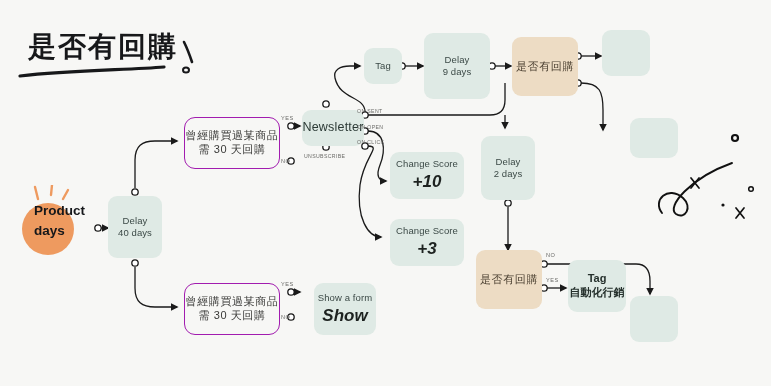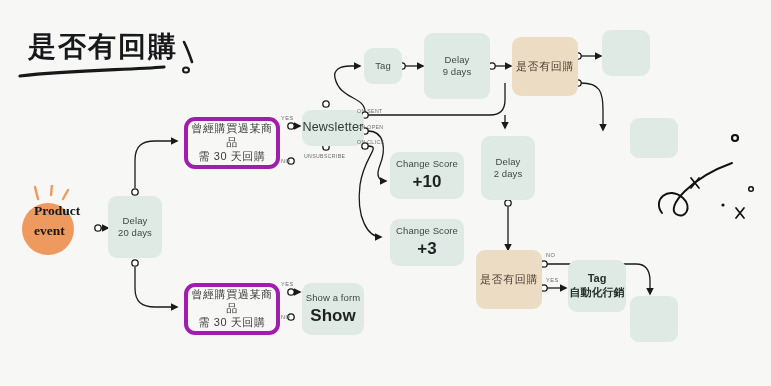--- a/index.html
+++ b/index.html
@@ -19,27 +19,27 @@
     align-items:center;justify-content:center;
     text-align:center;
     border-radius:9px;
     color:#3c4a47;
     line-height:1.25;
   }
   .mint{background:#dfeae5;}
   .tan{background:#eddcc4;color:#4a3f30;}
   .cond{
     background:transparent;
-    border:4px solid #a21caf;
+    border:1px solid #a21caf;
     border-radius:11px;
     color:#3a3a38;
   }
   .n-label{font-size:9.5px;letter-spacing:.1px;}
   .n-label-cjk{font-size:11px;letter-spacing:.6px;}
-  .n-big{font-size:17px;font-weight:bold;color:#1d2220;margin-top:1px;}
+  .n-big{font-size:17px;font-weight:bold;color:#1d2220;margin-top:1px;font-style:italic;}
   .n-mid{font-size:11px;font-weight:bold;color:#25302c;}
   .n-news{font-size:12.5px;color:#2c3a36;letter-spacing:.2px;}
   .port-label{
     position:absolute;
     font-size:5.2px;
     letter-spacing:.35px;
     color:#6b6b68;
     white-space:nowrap;
   }
   .yn{
@@ -54,21 +54,21 @@
     letter-spacing:2px;
     font-family:"DejaVu Sans", sans-serif;
   }
   .trigger-wrap{position:absolute;left:18px;top:185px;width:130px;height:85px;}
   .trigger-circle{
     position:absolute;left:4px;top:18px;width:52px;height:52px;
     border-radius:50%;background:#ee9a5f;
   }
   .trigger-text{
     position:absolute;left:16px;top:16px;width:110px;
-    font-family:Liberation Serif, serif;
+    font-family:Liberation Sans, sans-serif;
     font-weight:bold;font-size:13.5px;color:#15171a;
     line-height:1.45;text-align:left;
   }
 </style>
 </head>
 <body>
 
 <div id="canvas">
 
   <div class="title">是否有回購</div>
@@ -80,21 +80,21 @@
 
   <div class="trigger-wrap">
     <div class="trigger-circle"></div>
     <svg style="position:absolute;left:0;top:0;width:130px;height:85px;">
       <path d="M20,14 L17,2" stroke="#ee9a5f" stroke-width="2.4" stroke-linecap="round"></path>
       <path d="M33,10 L34,0" stroke="#ee9a5f" stroke-width="2.4" stroke-linecap="round"></path>
       <path d="M45,14 L50,5" stroke="#ee9a5f" stroke-width="2.4" stroke-linecap="round"></path>
     </svg>
     <div class="trigger-text">
       <div>Product</div>
-      <div>event</div>
+      <div>days</div>
     </div>
   </div>
 
   <svg class="wires">
     <defs>
       <marker id="ah" viewBox="0 0 10 10" refX="8" refY="5" markerWidth="6" markerHeight="6" orient="auto-start-reverse">
         <path d="M 0 0 L 10 5 L 0 10 z" fill="#1a1a1a"></path>
       </marker>
     </defs>
     <g stroke="#1a1a1a" stroke-width="1.3" fill="none">
@@ -152,21 +152,21 @@
       <path d="M547,288 L566,288" marker-end="url(#ah)"></path>
 
       <circle cx="291" cy="292" r="3.2" fill="#fff"></circle>
       <path d="M294,292 L300,292" marker-end="url(#ah)"></path>
       <circle cx="291" cy="317" r="3.2" fill="#fff"></circle>
     </g>
   </svg>
 
   <div class="node mint" style="left:108px;top:196px;width:54px;height:62px;">
     <span class="n-label">Delay</span>
-    <span class="n-label">20 days</span>
+    <span class="n-label">40 days</span>
   </div>
 
   <div class="node cond" style="left:184px;top:117px;width:96px;height:52px;">
     <span class="n-label-cjk">曾經購買過某商品</span>
     <span class="n-label-cjk">需 30 天回購</span>
   </div>
 
   <div class="node cond" style="left:184px;top:283px;width:96px;height:52px;">
     <span class="n-label-cjk">曾經購買過某商品</span>
     <span class="n-label-cjk">需 30 天回購</span>
@@ -212,21 +212,21 @@
 
   <div class="node tan" style="left:476px;top:250px;width:66px;height:59px;">
     <span class="n-label-cjk">是否有回購</span>
   </div>
 
   <div class="node mint" style="left:568px;top:260px;width:58px;height:52px;">
     <span class="n-mid">Tag</span>
     <span class="n-mid">自動化行銷</span>
   </div>
 
-  <div class="node mint" style="left:302px;top:283px;width:62px;height:52px;">
+  <div class="node mint" style="left:314px;top:283px;width:62px;height:52px;">
     <span class="n-label">Show a form</span>
     <span class="n-big">Show</span>
   </div>
 
   <span class="port-label" style="left:357px;top:108px;">ON SENT</span>
   <span class="port-label" style="left:357px;top:124px;">ON OPEN</span>
   <span class="port-label" style="left:357px;top:139px;">ON CLICK</span>
   <span class="port-label" style="left:304px;top:153px;">UNSUBSCRIBE</span>
 
   <span class="yn" style="left:281px;top:115px;">YES</span>

